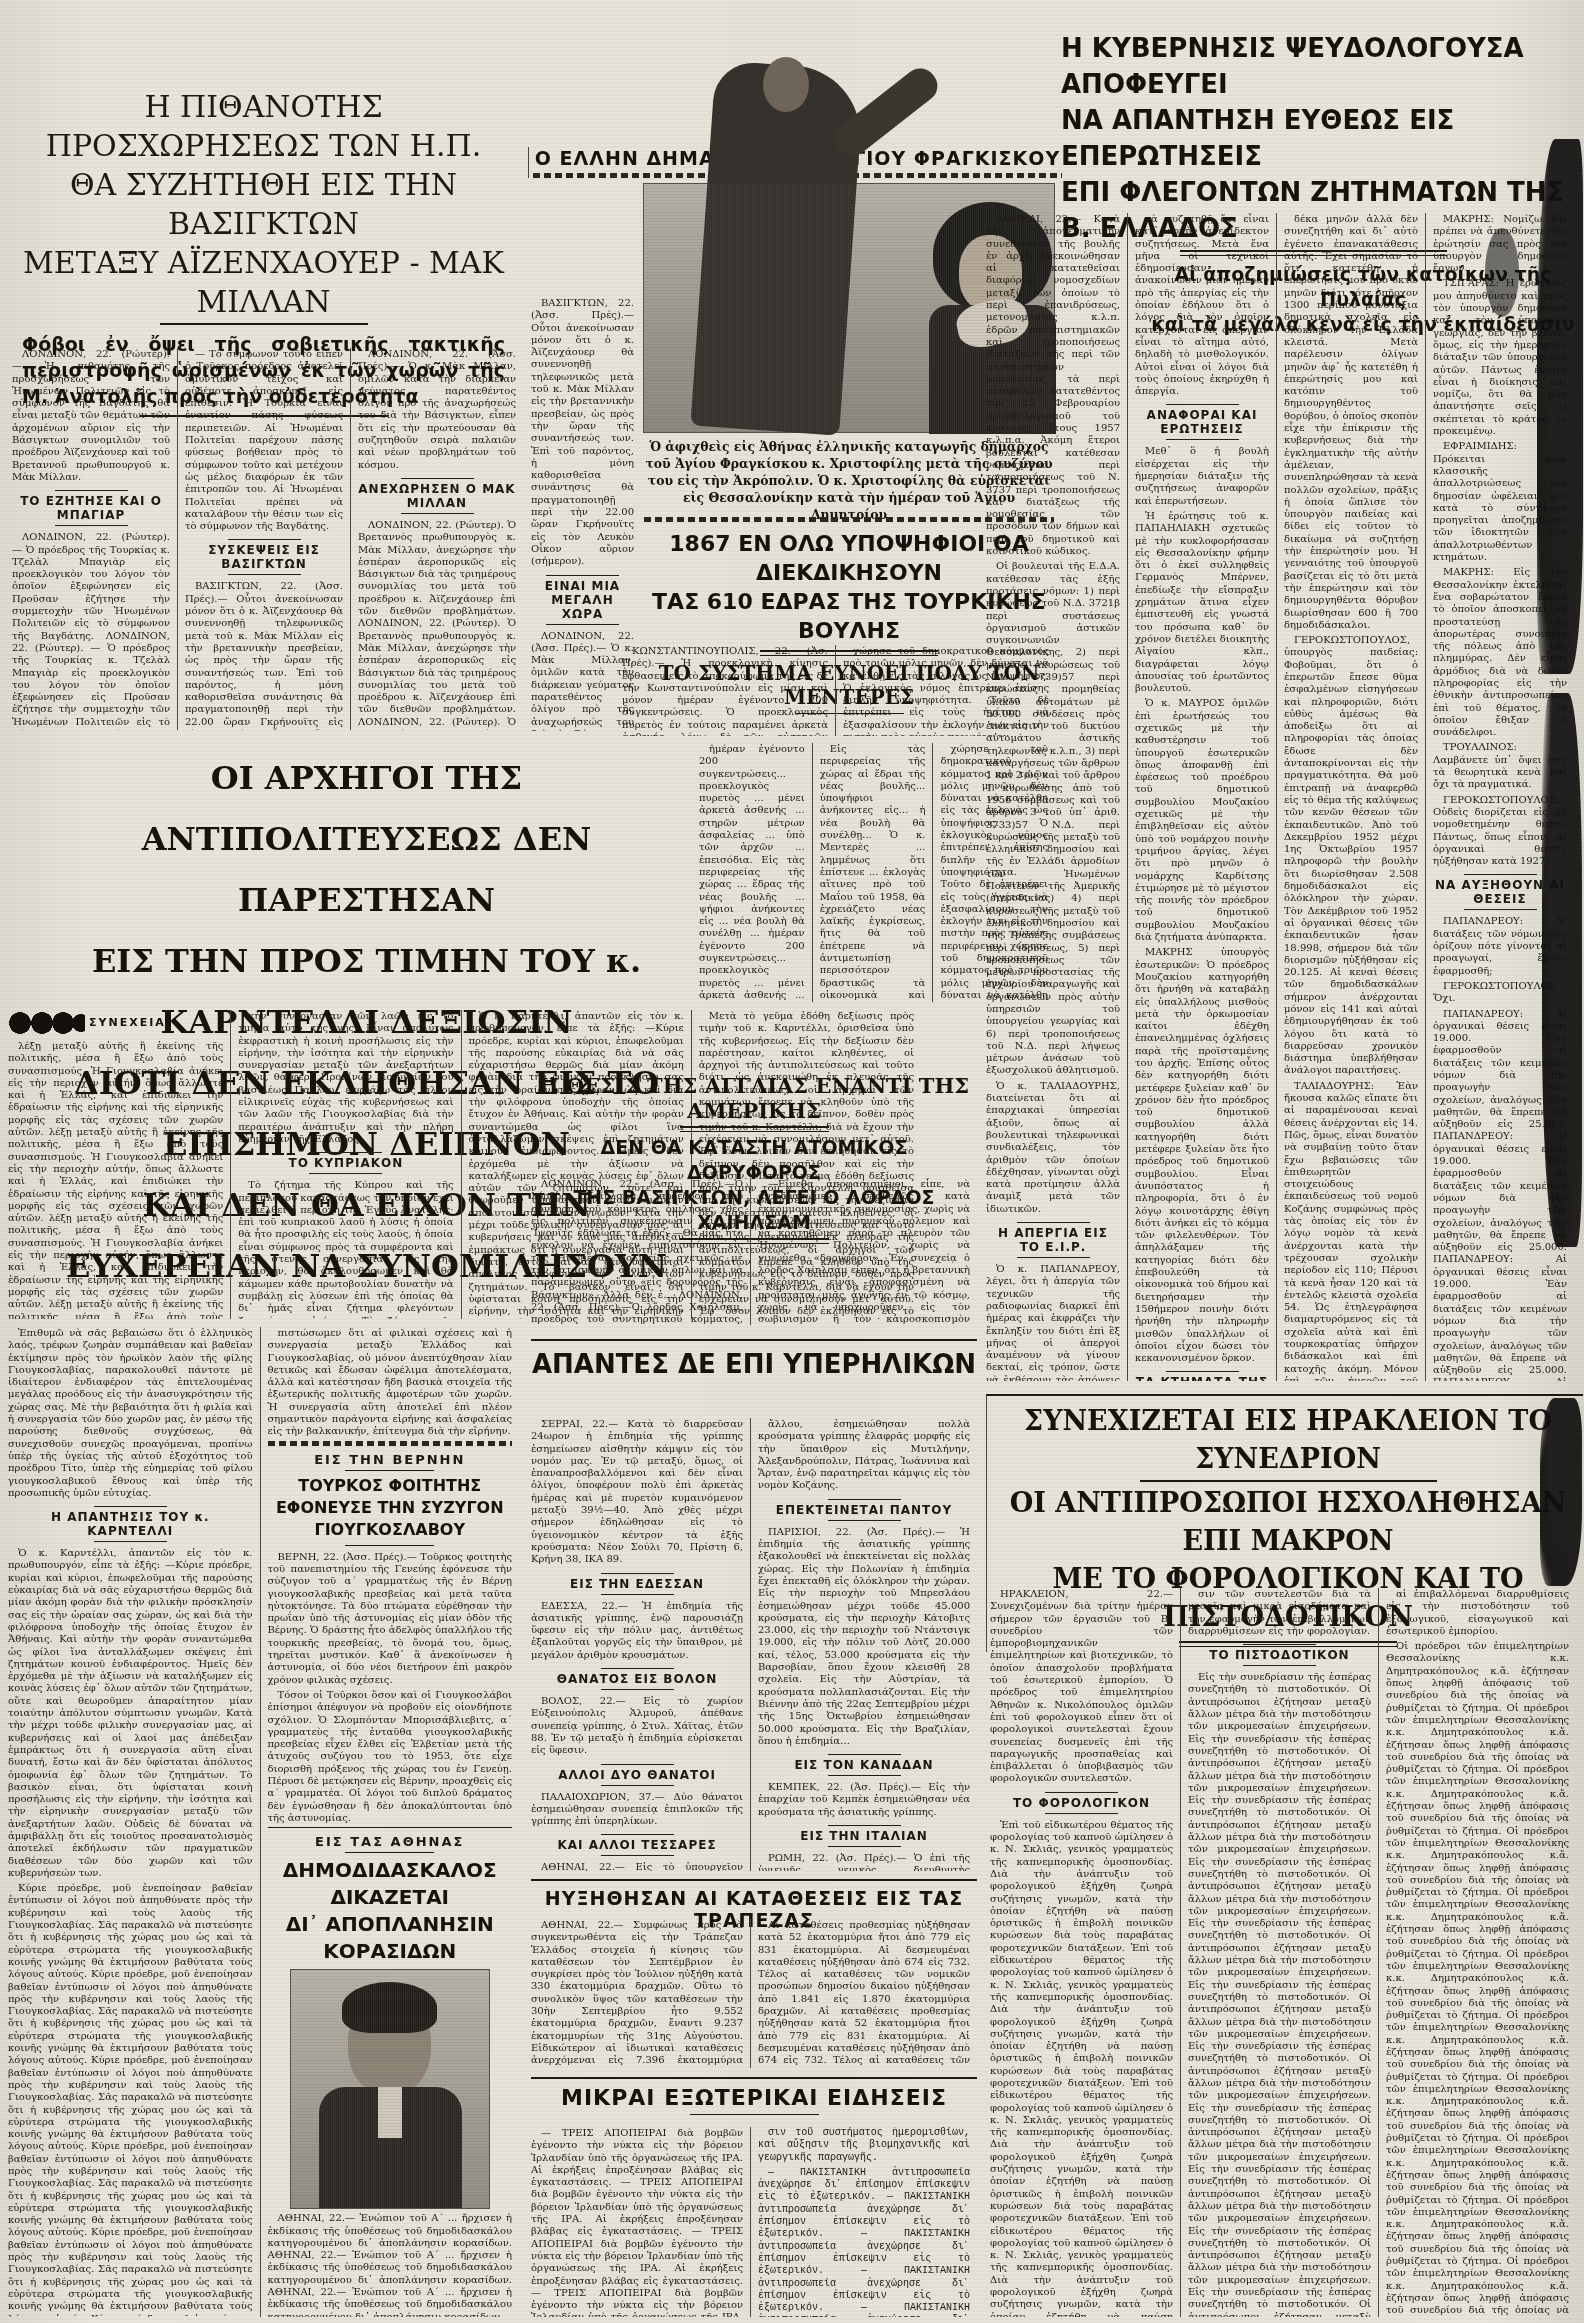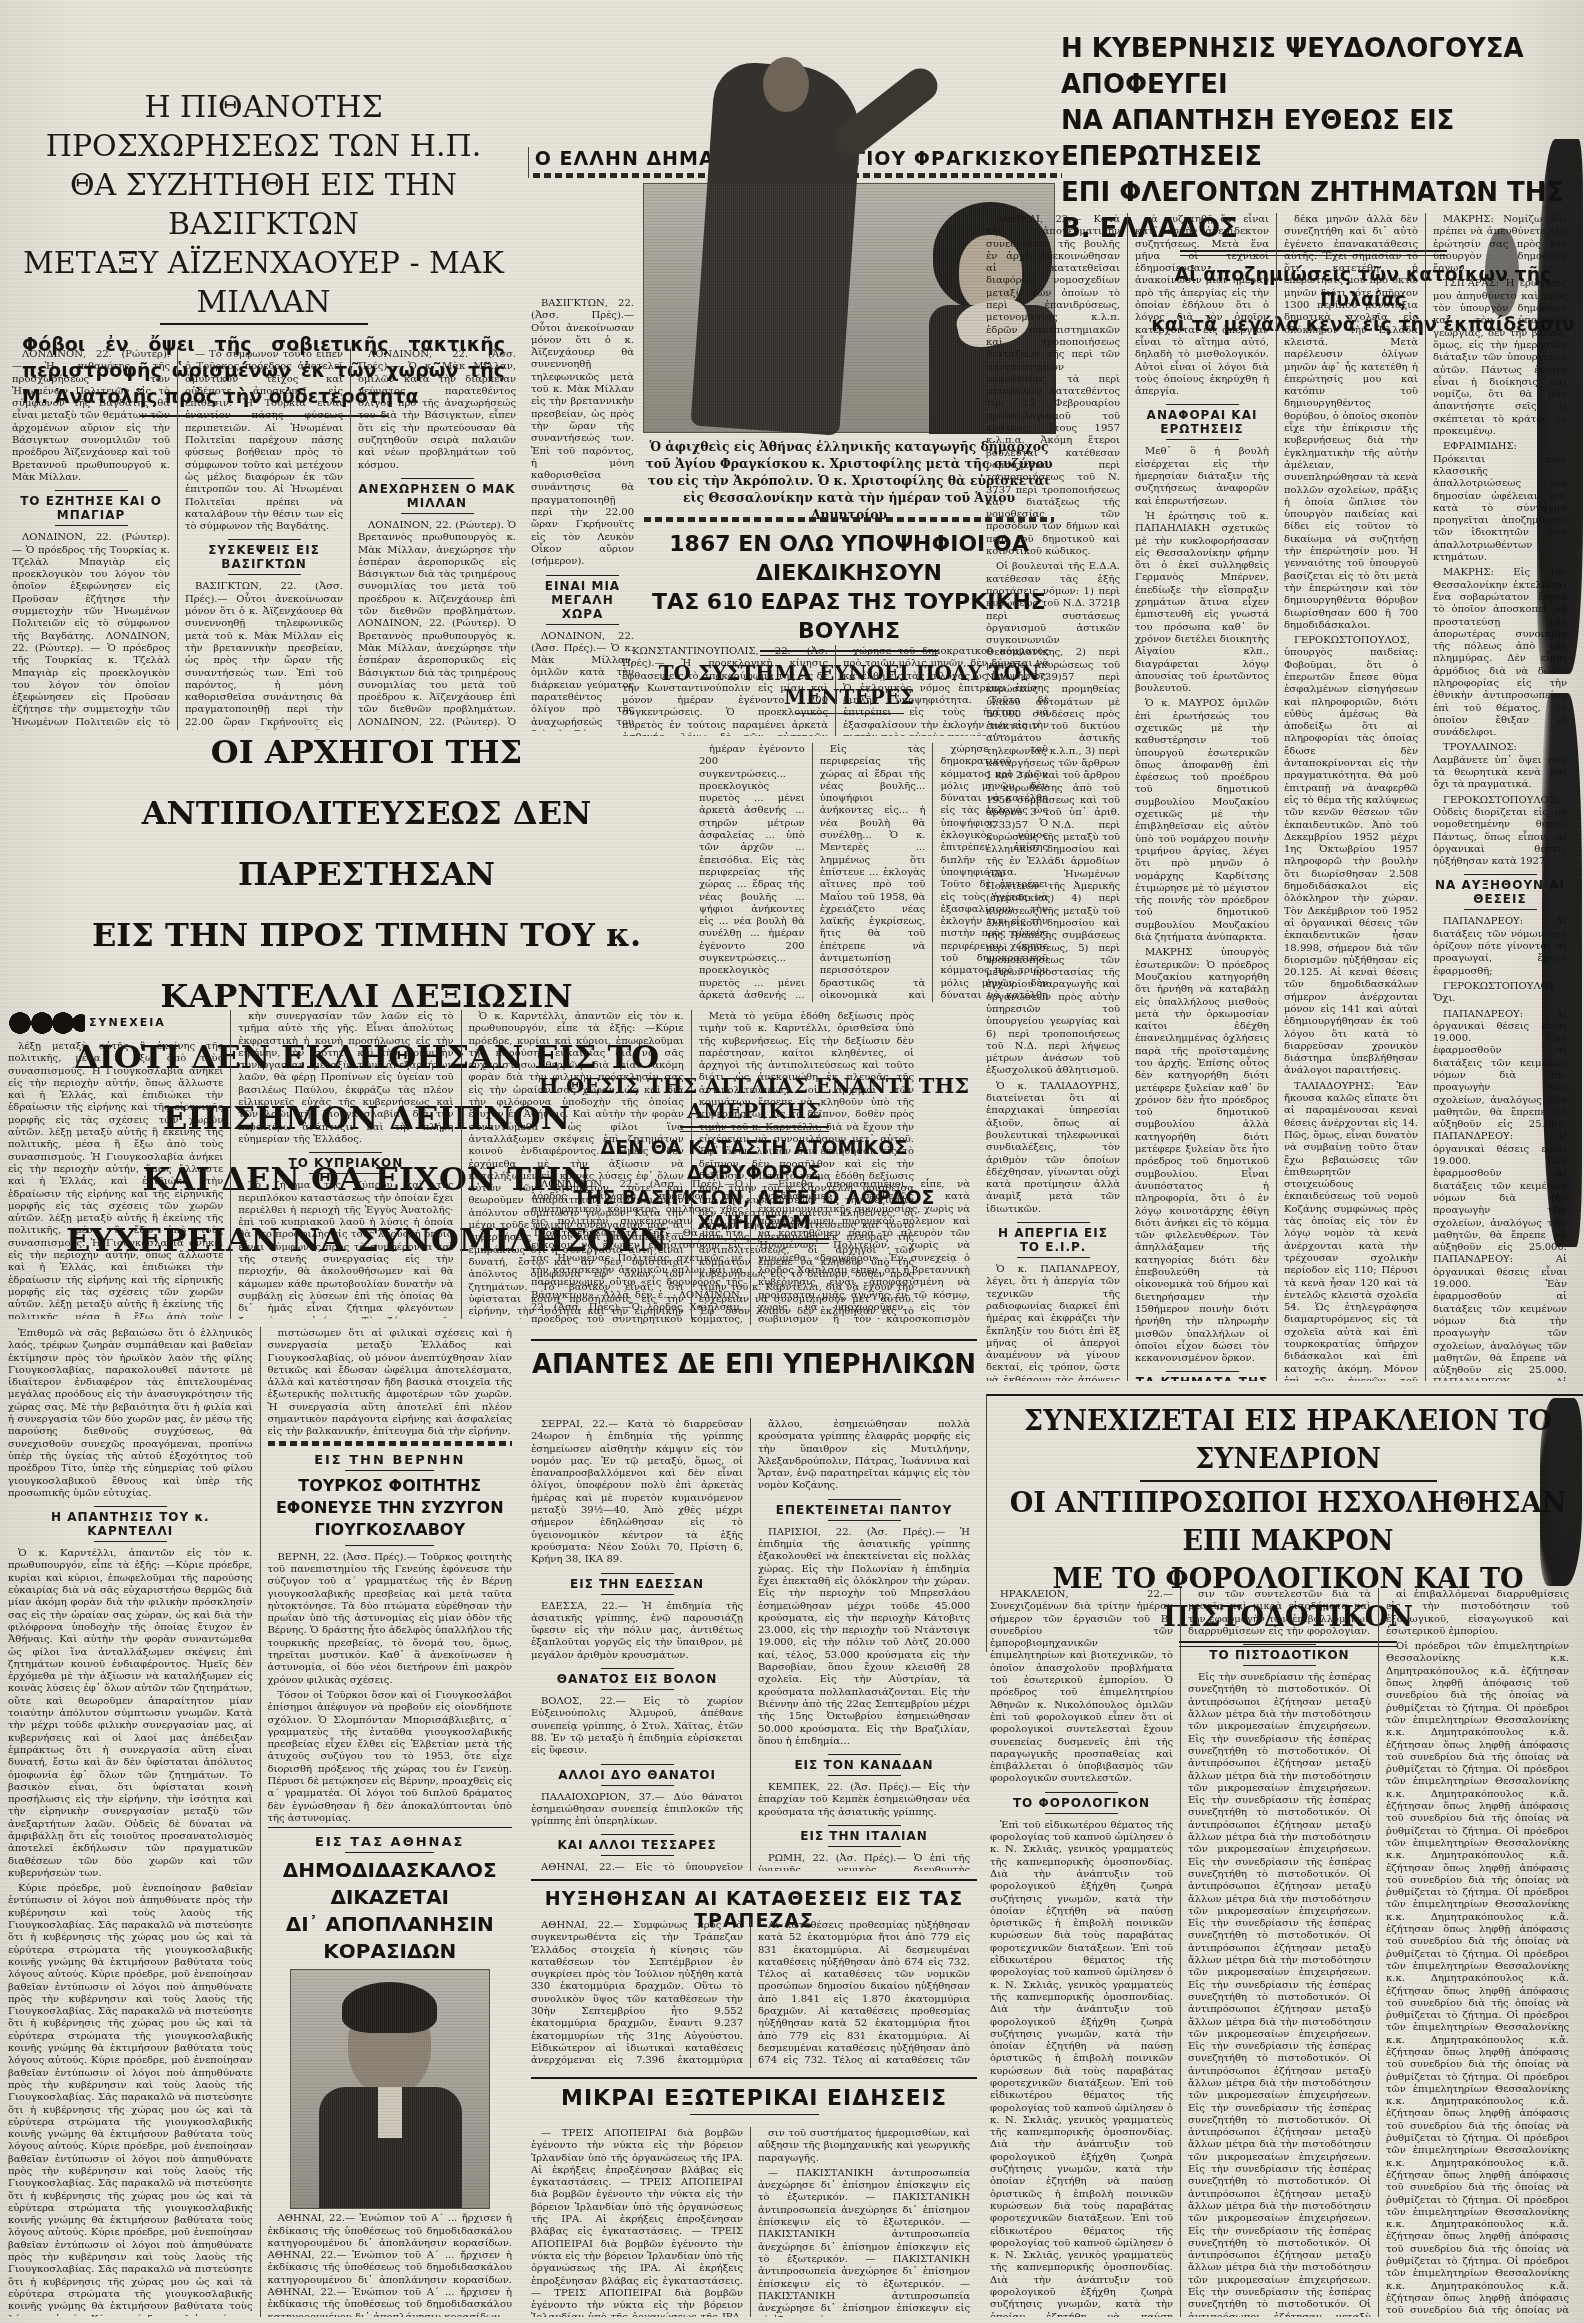--- a/index.html
+++ b/index.html
@@ -162,21 +162,21 @@
       <div class="p">ΜΑΚΡΗΣ: Εἰς τὴν Θεσσαλονίκην ἐκτελεῖται ἕνα σοβαρώτατον ἔργον τὸ ὁποῖον ἀποσκοπεῖ νὰ προστατεύσῃ τὰς ἀπορωτέρας συνοικίας τῆς πόλεως ἀπὸ τὰς πλημμύρας. Δὲν εἶμαι ἁρμόδιος διὰ νὰ δώσω πληροφορίας εἰς τὴν ἐθνικὴν ἀντιπροσωπείαν ἐπὶ τοῦ θέματος, τὸ ὁποῖον ἔθιξαν οἱ συνάδελφοι.</div>
       <div class="p">ΤΡΟΥΛΛΙΝΟΣ: Λαμβάνετε ὑπ᾽ ὄψει σας τὰ θεωρητικὰ κενὰ καὶ ὄχι τὰ πραγματικά.</div>
       <div class="p">ΓΕΡΟΚΩΣΤΟΠΟΥΛΟΣ: Οὐδεὶς διορίζεται εἰς μὴ νομοθετημένην θέσιν. Πάντως, ὅπως εἶπον, αἱ ὀργανικαὶ θέσεις ηὐξήθησαν κατὰ 1927.</div>
       <div class="shead">ΝΑ ΑΥΞΗΘΟΥΝ ΑΙ ΘΕΣΕΙΣ</div>
       <div class="p">ΠΑΠΑΝΔΡΕΟΥ: Αἱ διατάξεις τῶν νόμων ποὺ ὁρίζουν πότε γίνονται αἱ προαγωγαί, ἔχουν ἐφαρμοσθῆ;</div>
       <div class="p">ΓΕΡΟΚΩΣΤΟΠΟΥΛΟΣ: Ὄχι.</div>
       <div class="p fill">ΠΑΠΑΝΔΡΕΟΥ: Αἱ ὀργανικαὶ θέσεις εἶναι 19.000. Ἐὰν ἐφαρμοσθοῦν αἱ διατάξεις τῶν κειμένων νόμων διὰ τὴν προαγωγὴν τῶν σχολείων, ἀναλόγως τῶν μαθητῶν, θὰ ἔπρεπε νὰ αὐξηθοῦν εἰς 25.000. ΠΑΠΑΝΔΡΕΟΥ: Αἱ ὀργανικαὶ θέσεις εἶναι 19.000. Ἐὰν ἐφαρμοσθοῦν αἱ διατάξεις τῶν κειμένων νόμων διὰ τὴν προαγωγὴν τῶν σχολείων, ἀναλόγως τῶν μαθητῶν, θὰ ἔπρεπε νὰ αὐξηθοῦν εἰς 25.000. ΠΑΠΑΝΔΡΕΟΥ: Αἱ ὀργανικαὶ θέσεις εἶναι 19.000. Ἐὰν ἐφαρμοσθοῦν αἱ διατάξεις τῶν κειμένων νόμων διὰ τὴν προαγωγὴν τῶν σχολείων, ἀναλόγως τῶν μαθητῶν, θὰ ἔπρεπε νὰ αὐξηθοῦν εἰς 25.000. ΠΑΠΑΝΔΡΕΟΥ: Αἱ ὀργανικαὶ θέσεις εἶναι 19.000. Ἐὰν ἐφαρμοσθοῦν αἱ διατάξεις τῶν κειμένων νόμων διὰ τὴν προαγωγὴν τῶν σχολείων, ἀναλόγως τῶν μαθητῶν, θὰ ἔπρεπε νὰ αὐξηθοῦν εἰς 25.000.</div>
     </div>
   </div>
 
-  <div class="abs serifhl hl" style="left:30px;top:722px;width:673px;font-size:32px;line-height:61px;text-align:center;">
+  <div class="abs serifhl hl" style="left:30px;top:748px;width:673px;font-size:32px;line-height:61px;text-align:center;">
     <div>ΟΙ ΑΡΧΗΓΟΙ ΤΗΣ ΑΝΤΙΠΟΛΙΤΕΥΣΕΩΣ ΔΕΝ ΠΑΡΕΣΤΗΣΑΝ</div>
     <div>ΕΙΣ ΤΗΝ ΠΡΟΣ ΤΙΜΗΝ ΤΟΥ κ. ΚΑΡΝΤΕΛΛΙ ΔΕΞΙΩΣΙΝ</div>
     <div>ΔΙΟΤΙ ΔΕΝ ΕΚΛΗΘΗΣΑΝ ΕΙΣ ΤΟ ΕΠΙΣΗΜΟΝ ΔΕΙΠΝΟΝ</div>
     <div>ΚΑΙ ΔΕΝ ΘΑ ΕΙΧΟΝ ΤΗΝ ΕΥΧΕΡΕΙΑΝ ΝΑ ΣΥΝΟΜΙΛΗΣΟΥΝ</div>
   </div>
   <div class="abs cols" style="left:8px;top:1010px;width:913px;height:309px;">
     <div class="col txt" style="width:220px;height:309px;">
       <div style="display:flex;align-items:center;gap:4px;margin-bottom:4px;">
         <span style="width:77px;height:26px;background:radial-gradient(circle 11px at 12px 13px,#14110c 97%,transparent),radial-gradient(circle 11px at 34px 13px,#14110c 97%,transparent),radial-gradient(circle 11px at 55px 13px,#14110c 97%,transparent),radial-gradient(circle 9px at 73px 13px,#14110c 97%,transparent);"></span>
         <span class="sanshl hl" style="font-size:11px;letter-spacing:2px;">ΣΥΝΕΧΕΙΑ</span>
@@ -295,21 +295,21 @@
   </div>
 
   <div class="abs" style="left:531px;top:2077px;width:446px;border-top:2px solid #1c1914;padding-top:6px;">
     <div class="sanshl hl" style="font-size:22px;text-align:center;letter-spacing:1px;">ΜΙΚΡΑΙ ΕΞΩΤΕΡΙΚΑΙ ΕΙΔΗΣΕΙΣ</div>
     <div style="width:129px;margin:4px auto;border-top:1px solid #1c1914;"></div>
   </div>
   <div class="abs cols" style="left:531px;top:2127px;width:446px;height:190px;">
     <div class="col txt" style="width:216px;height:190px;">
       <div class="p fill">— ΤΡΕΙΣ ΑΠΟΠΕΙΡΑΙ διὰ βομβῶν ἐγένοντο τὴν νύκτα εἰς τὴν βόρειον Ἰρλανδίαν ὑπὸ τῆς ὀργανώσεως τῆς ΙΡΑ. Αἱ ἐκρήξεις ἐπροξένησαν βλάβας εἰς ἐγκαταστάσεις. — ΤΡΕΙΣ ΑΠΟΠΕΙΡΑΙ διὰ βομβῶν ἐγένοντο τὴν νύκτα εἰς τὴν βόρειον Ἰρλανδίαν ὑπὸ τῆς ὀργανώσεως τῆς ΙΡΑ. Αἱ ἐκρήξεις ἐπροξένησαν βλάβας εἰς ἐγκαταστάσεις. — ΤΡΕΙΣ ΑΠΟΠΕΙΡΑΙ διὰ βομβῶν ἐγένοντο τὴν νύκτα εἰς τὴν βόρειον Ἰρλανδίαν ὑπὸ τῆς ὀργανώσεως τῆς ΙΡΑ. Αἱ ἐκρήξεις ἐπροξένησαν βλάβας εἰς ἐγκαταστάσεις. — ΤΡΕΙΣ ΑΠΟΠΕΙΡΑΙ διὰ βομβῶν ἐγένοντο τὴν νύκτα εἰς τὴν βόρειον Ἰρλανδίαν ὑπὸ τῆς ὀργανώσεως τῆς ΙΡΑ. Αἱ ἐκρήξεις ἐπροξένησαν βλάβας εἰς ἐγκαταστάσεις.</div>
     </div>
-    <div class="col txt" style="width:216px;height:190px;">
+    <div class="col txt" style="width:216px;height:190px;font-family:Liberation Mono, monospace;">
       <div class="p">σιν τοῦ συστήματος ἡμερομισθίων, καὶ αὔξησιν τῆς βιομηχανικῆς καὶ γεωργικῆς παραγωγῆς.</div>
       <div class="p fill">— ΠΑΚΙΣΤΑΝΙΚΗ ἀντιπροσωπεία ἀνεχώρησε δι᾽ ἐπίσημον ἐπίσκεψιν εἰς τὸ ἐξωτερικόν. — ΠΑΚΙΣΤΑΝΙΚΗ ἀντιπροσωπεία ἀνεχώρησε δι᾽ ἐπίσημον ἐπίσκεψιν εἰς τὸ ἐξωτερικόν. — ΠΑΚΙΣΤΑΝΙΚΗ ἀντιπροσωπεία ἀνεχώρησε δι᾽ ἐπίσημον ἐπίσκεψιν εἰς τὸ ἐξωτερικόν. — ΠΑΚΙΣΤΑΝΙΚΗ ἀντιπροσωπεία ἀνεχώρησε δι᾽ ἐπίσημον ἐπίσκεψιν εἰς τὸ ἐξωτερικόν. — ΠΑΚΙΣΤΑΝΙΚΗ ἀντιπροσωπεία ἀνεχώρησε δι᾽ ἐπίσημον ἐπίσκεψιν εἰς τὸ ἐξωτερικόν.</div>
     </div>
   </div>
 
   <div class="abs" style="left:986px;top:1394px;width:590px;border-top:2px solid #1c1914;border-left:1px solid #4a443a;padding:6px 0 0 6px;">
     <div class="serifhl hl" style="font-size:27px;line-height:38px;text-align:center;">
       <div>ΣΥΝΕΧΙΖΕΤΑΙ ΕΙΣ ΗΡΑΚΛΕΙΟΝ ΤΟ ΣΥΝΕΔΡΙΟΝ</div>
       <div style="width:297px;margin:2px auto;border-top:2px solid #1c1914;"></div>
       <div>ΟΙ ΑΝΤΙΠΡΟΣΩΠΟΙ ΗΣΧΟΛΗΘΗΣΑΝ ΕΠΙ ΜΑΚΡΟΝ</div>

